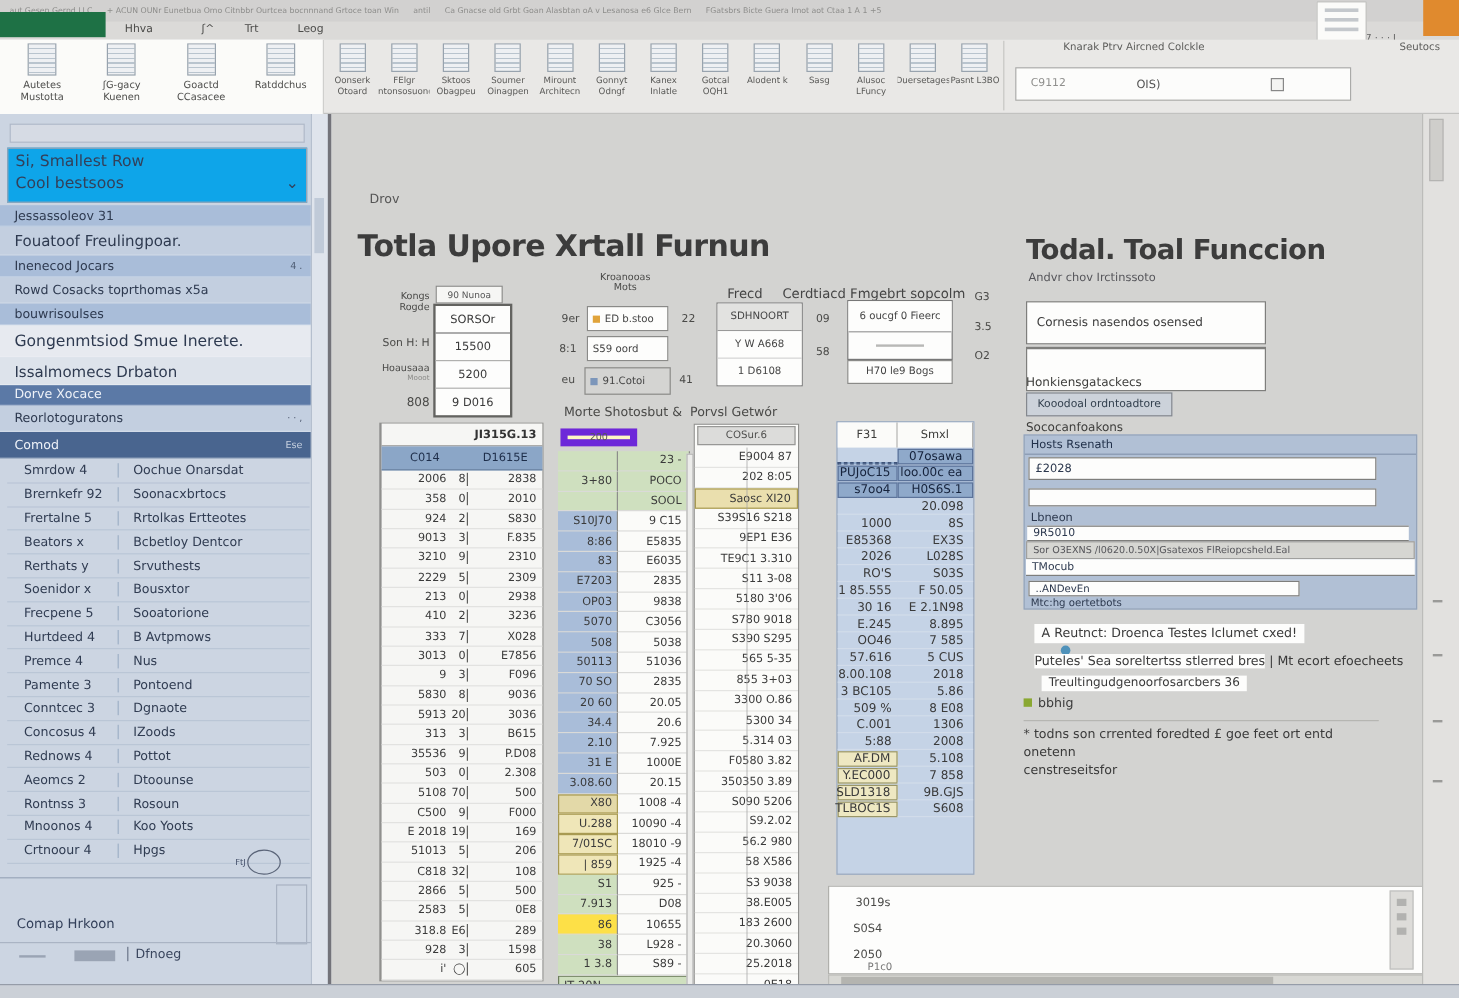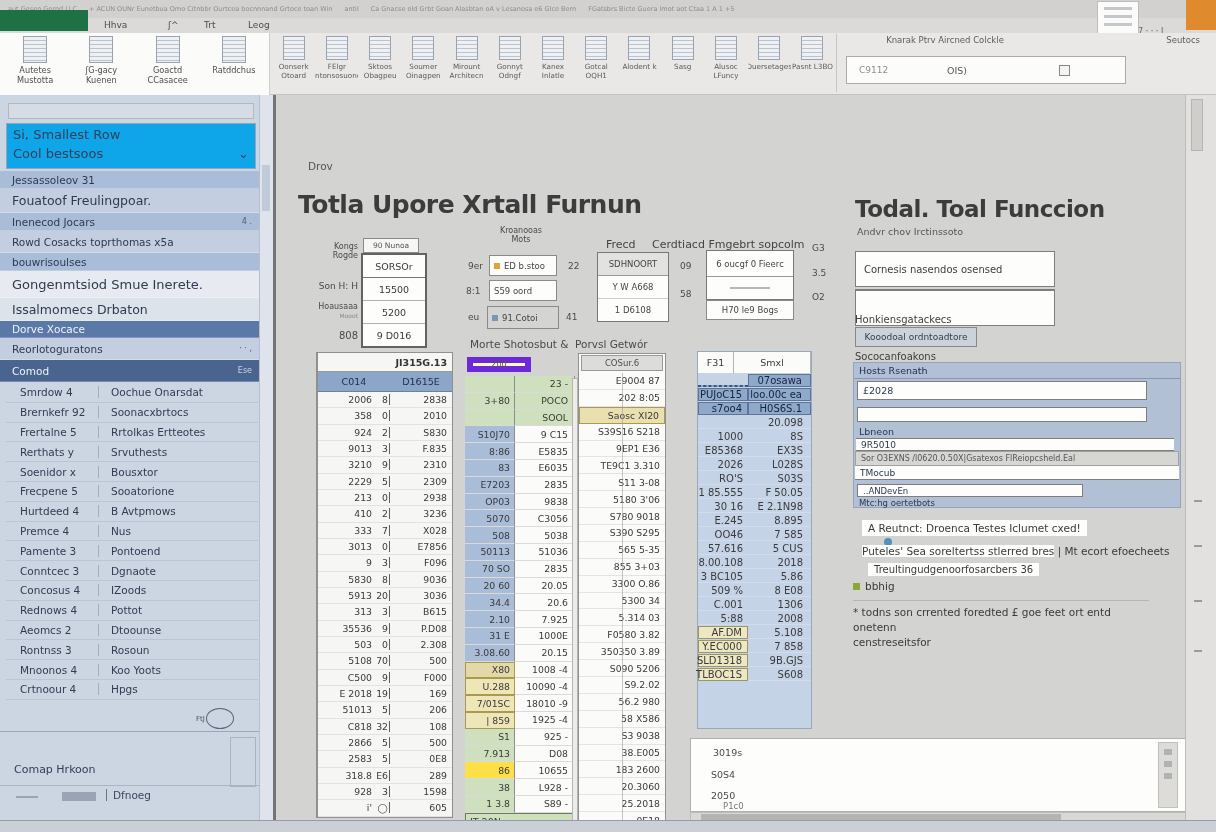--- a/index.html
+++ b/index.html
@@ -95,21 +95,21 @@
 .t2r.hl-y .ca{background:#efe6b8;border:1px solid #a89a52}
 .t2r.hl-t .ca{background:#e3d9a8;border:1px solid #a89a52}
 .t2r.hl-g2 .ca{background:#cfe0bf}
 .t2foot{height:18px;background:#cfe0bf;border:1.5px solid #6c7c5c;display:flex;align-items:center;padding-left:4px;font-size:9.5px}
 .t3head{position:absolute;left:2px;top:1px;width:82px;height:16px;background:#dcdcda;border:1px solid #989896;font-size:8.5px;display:flex;align-items:center;justify-content:center;color:#4e4e4c}
 .t3r{height:16.9px;display:flex;align-items:center;justify-content:flex-end;padding-right:5px;font-size:9.3px;border-bottom:1px solid #e4e4e2}
 .t3r.hl-y{background:#eadfae;border:1px solid #a89a52}
 .t4{background:#c5d3e6;border:1px solid #9aa8bc}
 .t4head{height:21px;display:flex;background:#fbfbf9;border-bottom:1px solid #98989 6;font-size:9.5px;color:#3c3c3a}
 .t4head span{display:flex;align-items:center;justify-content:center;border-right:1px solid #b4b4b2}
-.t4head .ha{width:36px}.t4head .hb{flex:1}
+.t4head .ha{width:50px}.t4head .hb{flex:1}
 .t4r{display:flex;height:14px;font-size:10px;align-items:flex-end}
 .t4r .ca{width:50px;display:flex;align-items:center;justify-content:flex-end;padding-right:5px;border-bottom:1px solid #d2dcea}
 .t4r .cb{flex:1;display:flex;align-items:center;justify-content:flex-end;padding-right:8px;border-bottom:1px solid #d2dcea}
 .t4r.hl-bs .ca{background:#8fa9ca;border:1.5px dashed #3f547a}
 .t4r.hl-bc .ca,.t4r.hl-bc .cb,.t4r.hl-bs .cb{background:#8fa9ca;border:1px solid #5c739a;color:#16233c}
 .t4r.hl-yl .ca{background:#eee8c2;border:1px solid #9a9668}
 
 .inp{background:#fdfdfc;border:1px solid #7e7e7c;display:flex;align-items:center;padding:17px 8px;font-size:10px;color:#3c3c3c}
 .plabel{font-size:10px;color:#3e3e3c}
 .pbtn{background:#ccd2da;border:1px solid #84888e;display:flex;align-items:center;justify-content:center;font-size:9px;color:#33404e}
@@ -351,20 +351,24 @@
         <div class="sb2r">
           <span class="a">Brernkefr 92</span>
           <span class="b">Soonacxbrtocs</span>
         </div>
 
         <div class="sb2r">
           <span class="a">Frertalne 5</span>
           <span class="b">Rrtolkas Ertteotes</span>
         </div>
 
+        <div class="sb2r">
+          <span class="a">Beators x</span>
+          <span class="b">Bcbetloy Dentcor</span>
+        </div>
 
         <div class="sb2r">
           <span class="a">Rerthats y</span>
           <span class="b">Srvuthests</span>
         </div>
 
         <div class="sb2r">
           <span class="a">Soenidor x</span>
           <span class="b">Bousxtor</span>
         </div>

